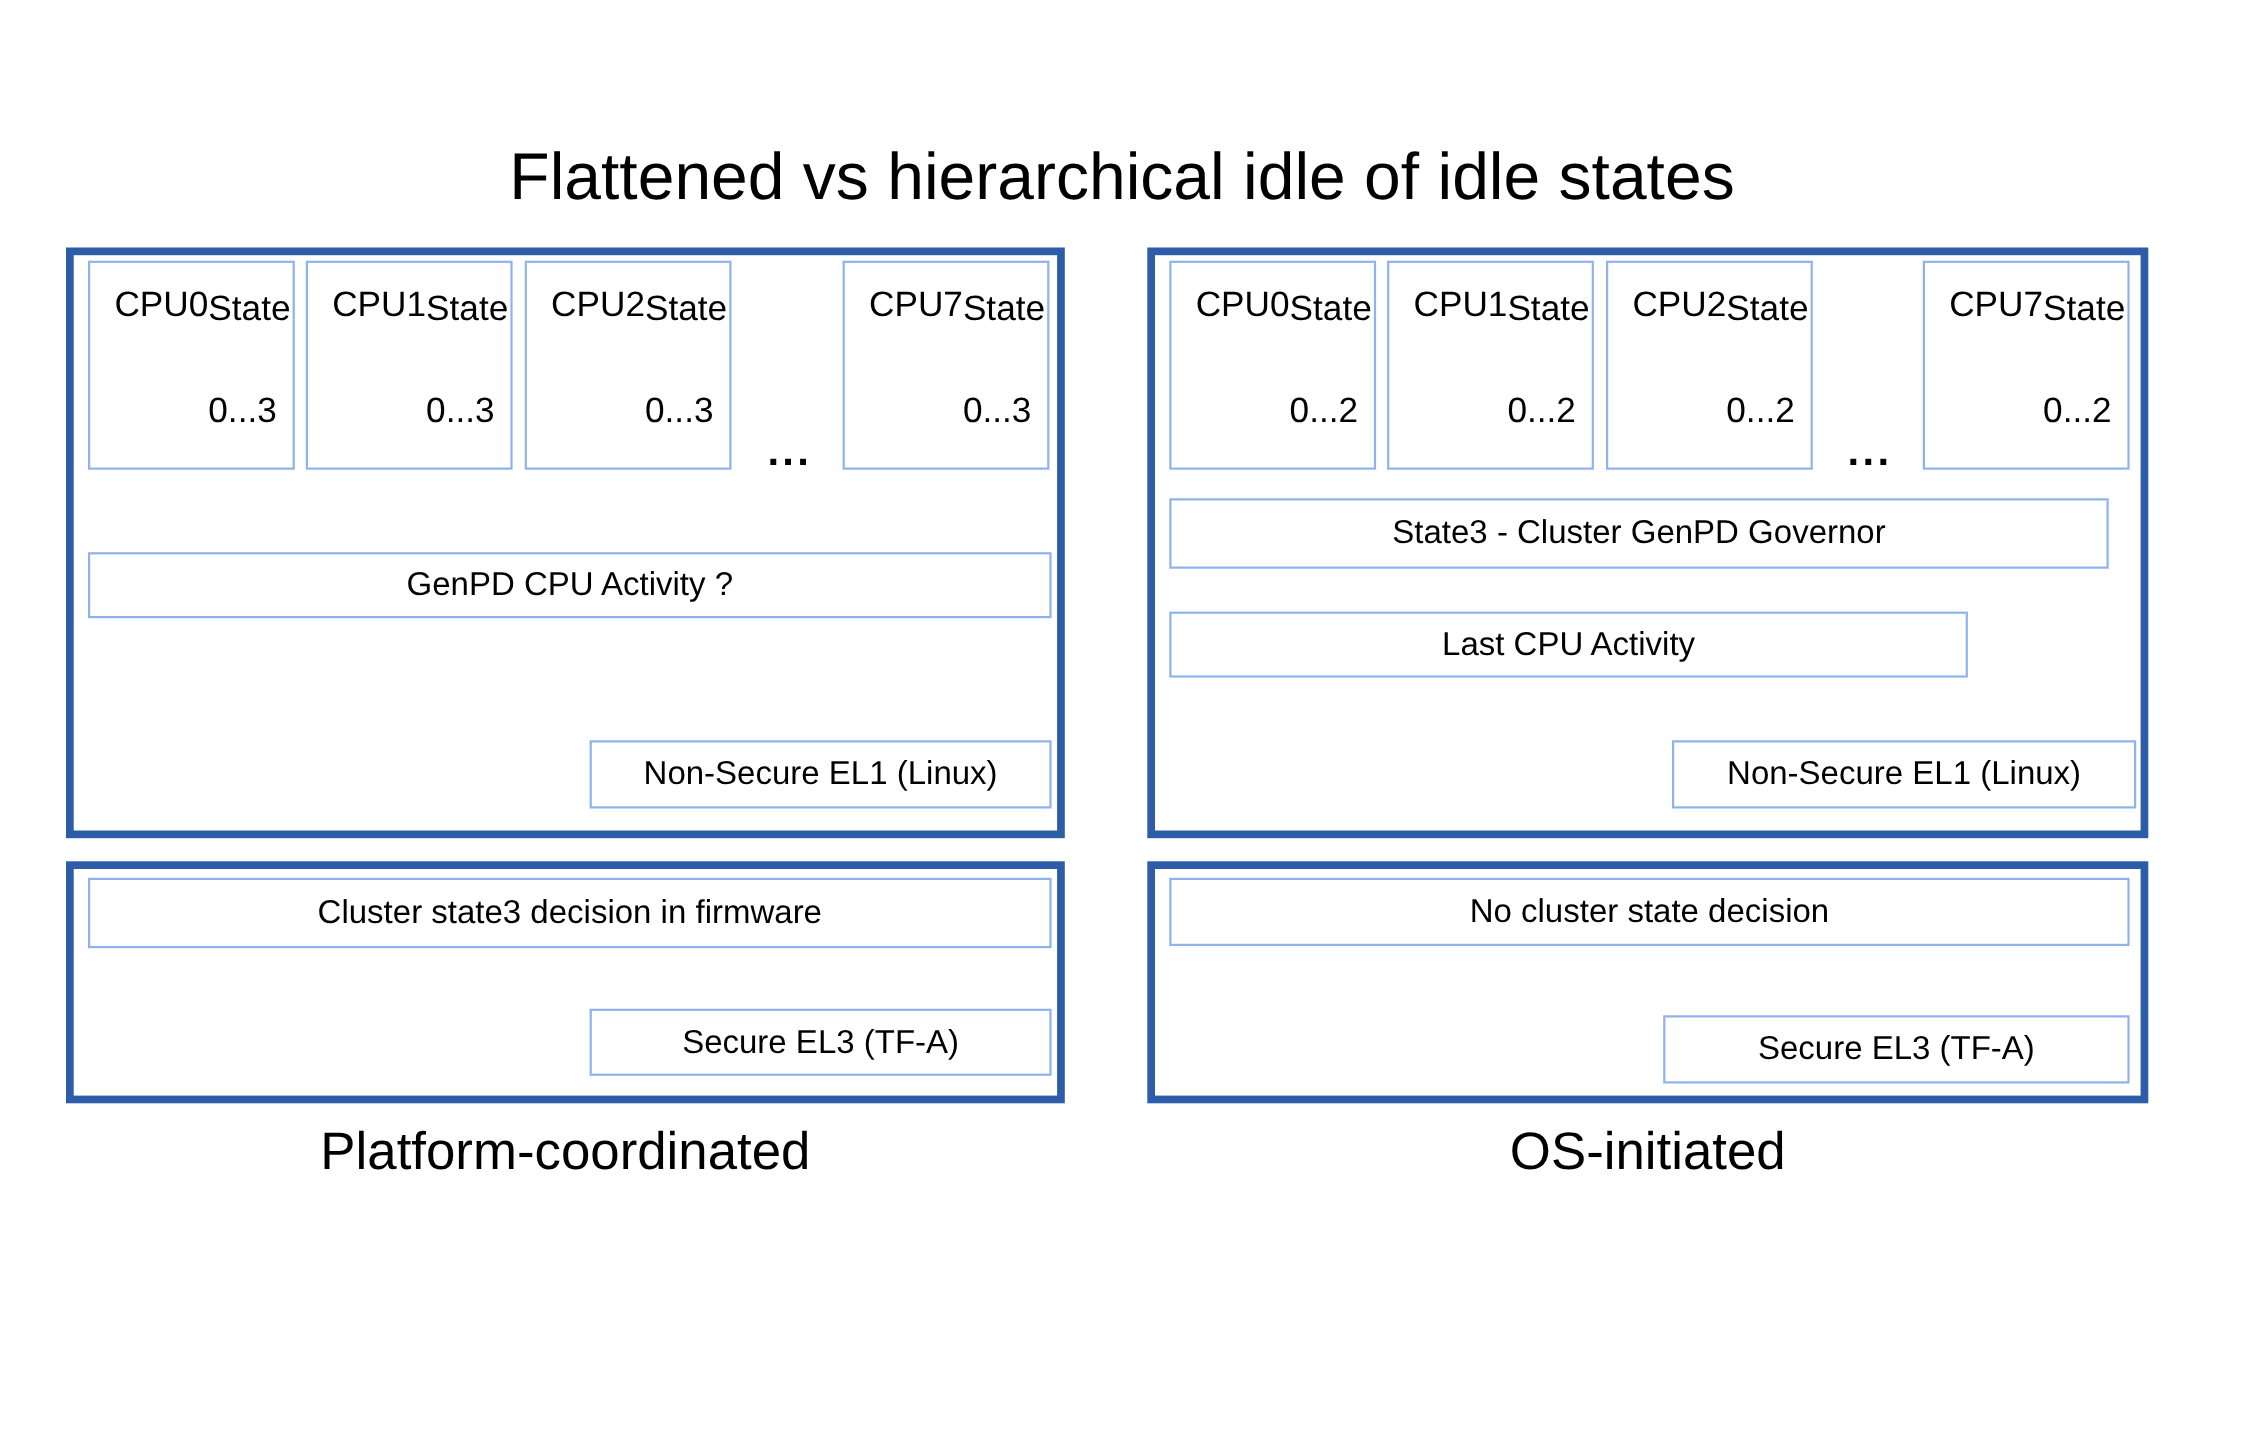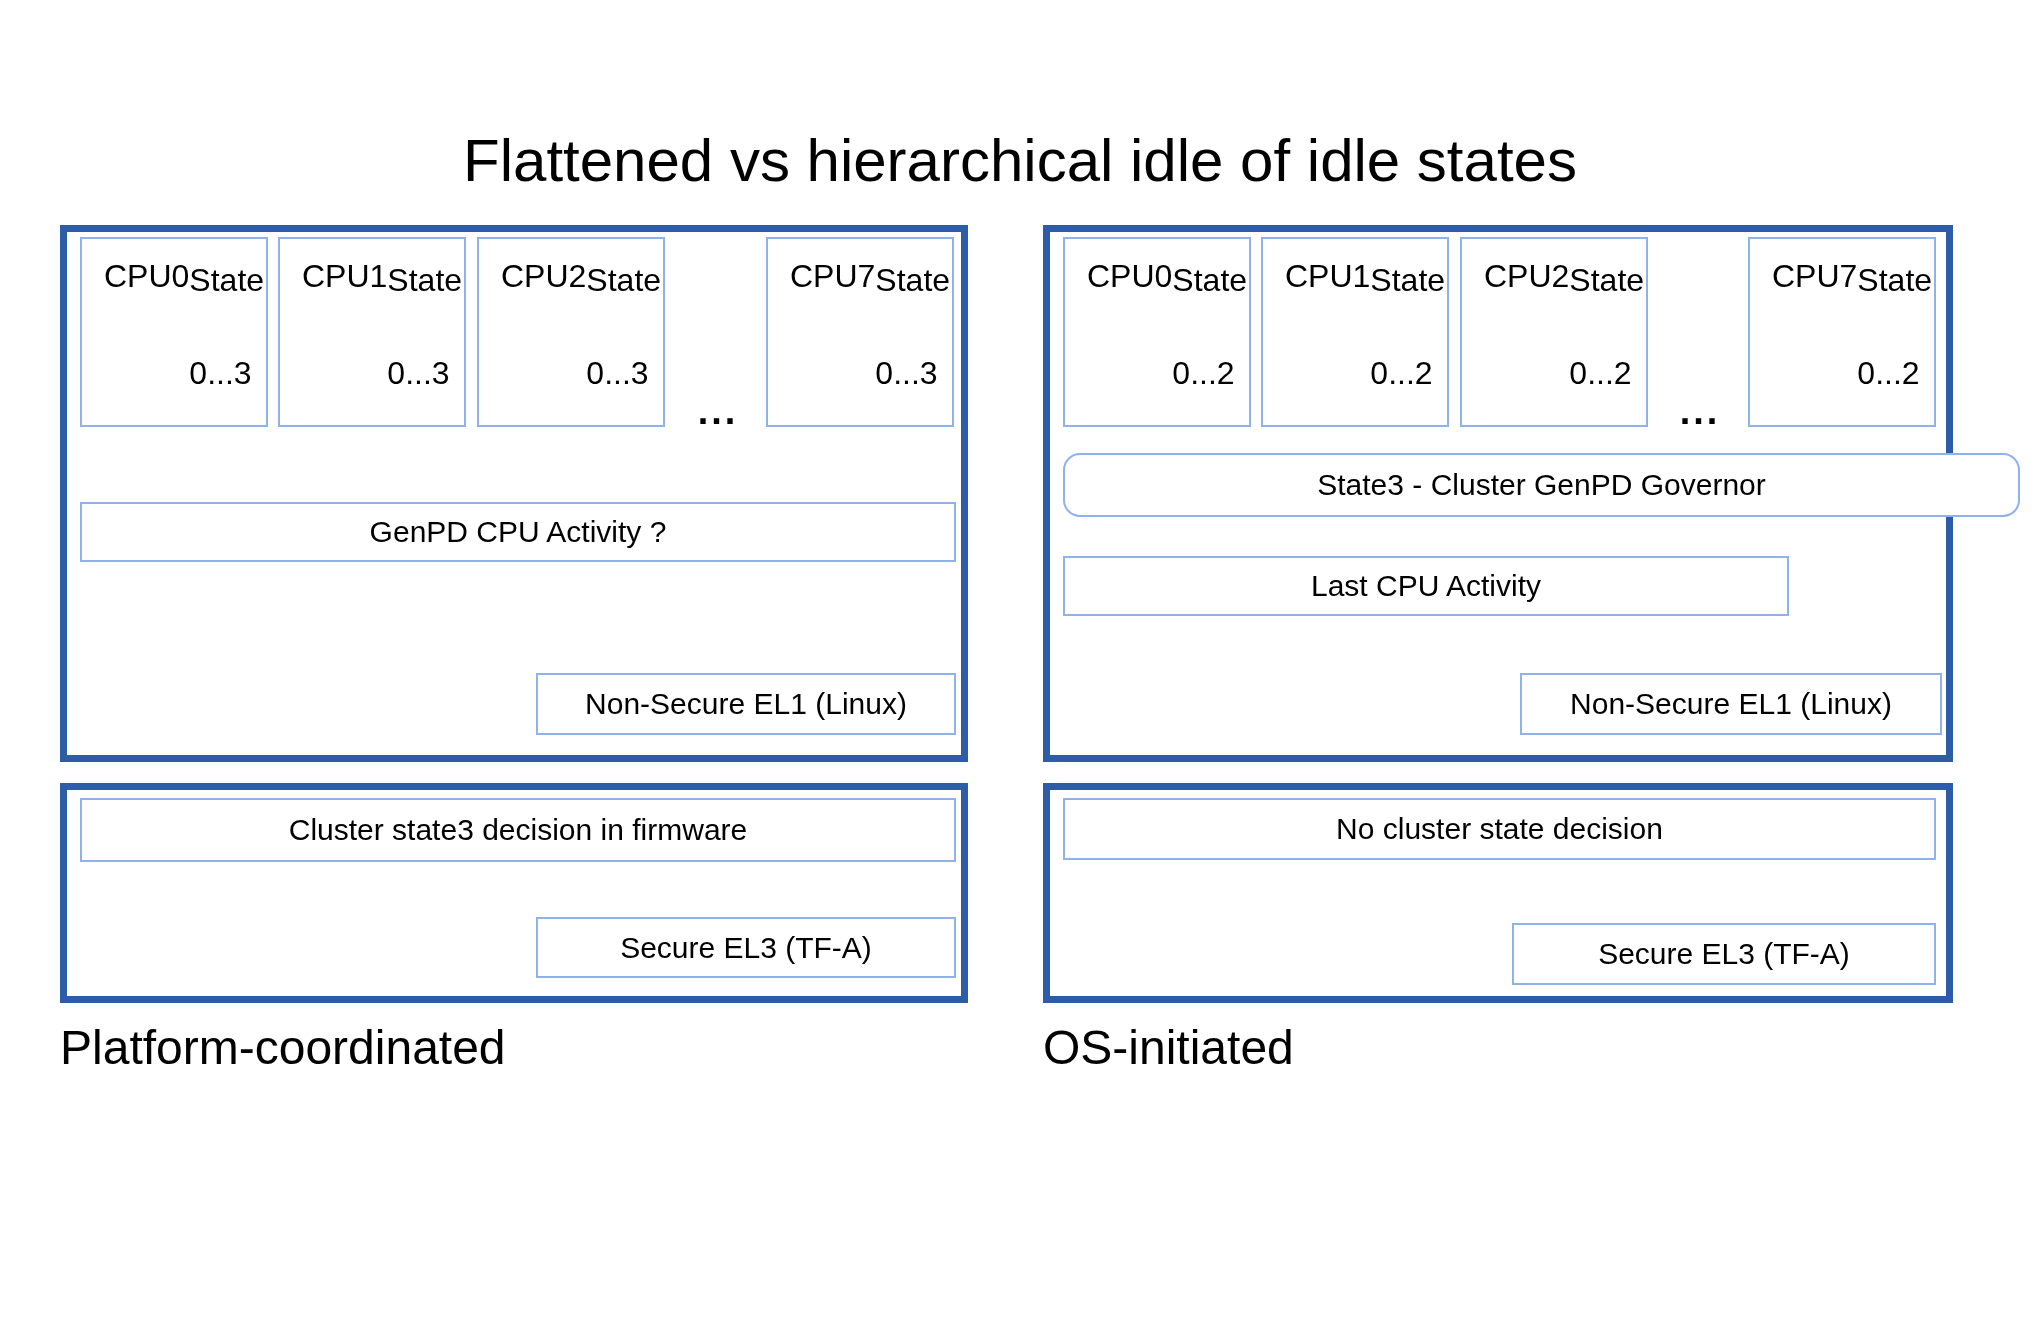--- a/index.html
+++ b/index.html
@@ -59,20 +59,21 @@
   }
   .dots {
     position: absolute;
     font-size: 38px;
     font-weight: bold;
     letter-spacing: 3px;
     line-height: 1;
   }
   .section-label {
     position: absolute;
+    text-align: center;
     font-size: 48px;
     line-height: 1.1;
     white-space: nowrap;
   }
 </style>
 </head>
 <body>
 
 <div class="stage">
 
@@ -139,21 +140,21 @@
   </div>
 
   <div class="dots" style="left:1670px; top:392px; width:60px; text-align:center;">...</div>
 
   <div class="inner cpu" style="left:1748px; top:237px; width:188px; height:190px;">
     <div>CPU7</div>
     <div class="state"><span>State</span><br>
       <span>0...2</span></div>
   </div>
 
-  <div class="inner bar" style="left:1063px; top:453px; width:957px; height:64px;border-radius:17px;">State3 - Cluster GenPD Governor</div>
+  <div class="inner bar" style="left:1063px; top:453px; width:854px; height:64px;">State3 - Cluster GenPD Governor</div>
 
   <div class="inner bar" style="left:1063px; top:556px; width:726px; height:60px;text-align:center;">Last CPU Activity</div>
 
   <div class="inner bar" style="left:1520px; top:673px; width:422px; height:62px;">Non-Secure EL1 (Linux)</div>
 
   <div class="outer" style="left:1043px; top:783px; width:910px; height:220px;"></div>
 
   <div class="inner bar" style="left:1063px; top:798px; width:873px; height:62px;">No cluster state decision</div>
 
   <div class="inner bar" style="left:1512px; top:923px; width:424px; height:62px;">Secure EL3 (TF-A)</div>

